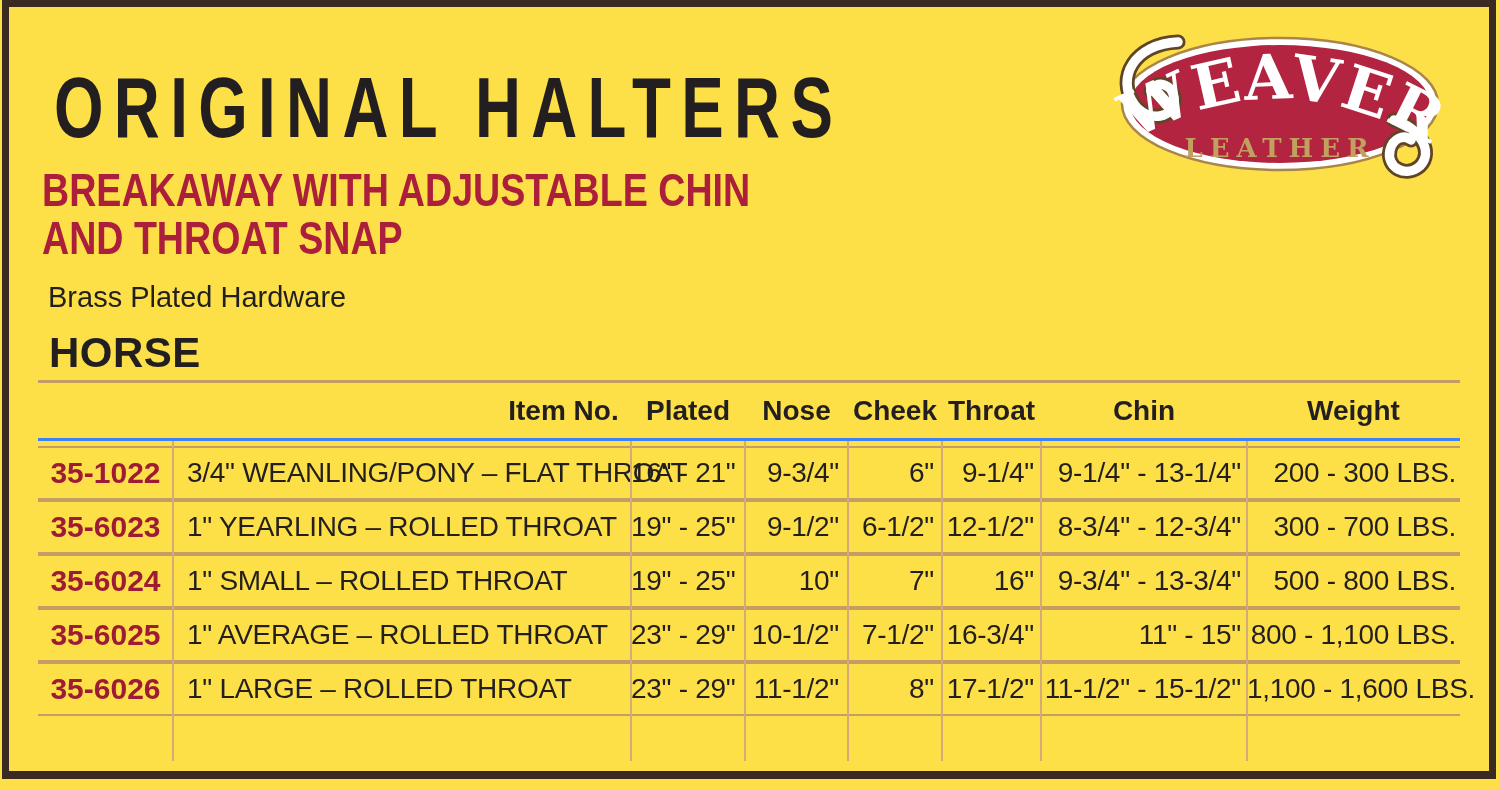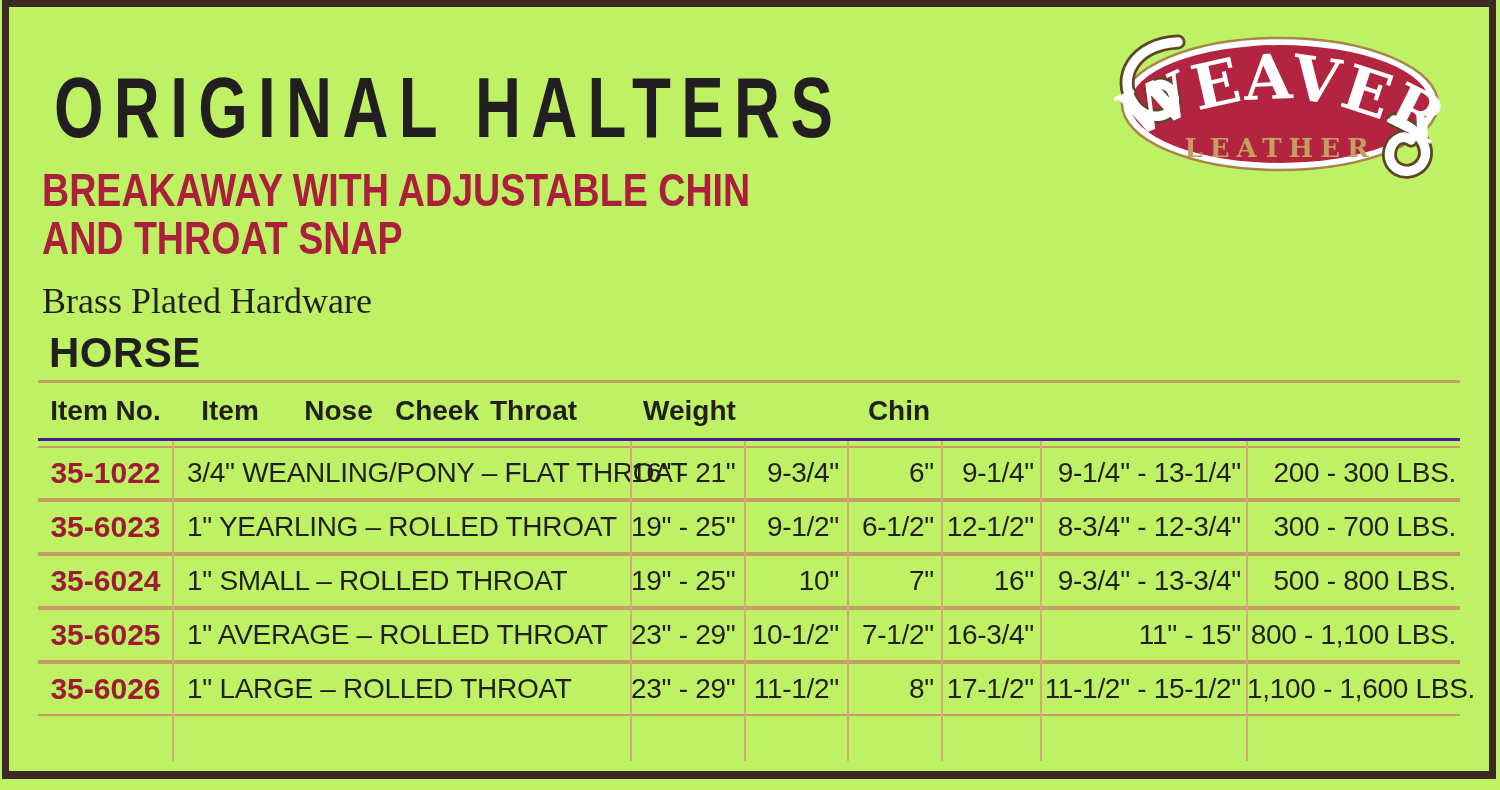--- a/index.html
+++ b/index.html
@@ -1,48 +1,48 @@
 <!DOCTYPE html>
 <html><head>
 <meta charset="utf-8">
 <style>
   html,body{margin:0;padding:0;background:#ffffff;}
   .page{
-    position:relative;width:1500px;height:790px;background:#bef264;overflow:hidden;
+    position:relative;width:1500px;height:790px;background:#fde047;overflow:hidden;
     font-family:"Liberation Sans", sans-serif;color:#231f20;
   }
   .frame{
     position:absolute;left:2px;top:0;width:1494px;height:779px;
     border:7px solid #3b2a21;border-bottom-width:8px;box-sizing:border-box;
     pointer-events:none;
   }
   .title{
     position:absolute;left:54px;top:64px;
     font-size:86px;font-weight:bold;line-height:1;letter-spacing:14px;
     transform:scaleX(0.74);transform-origin:0 0;white-space:nowrap;color:#231f20;
   }
   .subtitle{
     position:absolute;left:42px;top:166px;
     font-size:47px;font-weight:bold;line-height:48px;
     transform:scaleX(0.80);transform-origin:0 0;white-space:nowrap;color:#ab1e3c;
   }
   .hardware{
-    position:absolute;left:42px;top:282px;
-    font-size:36px;line-height:1.1;color:#231f20;font-family:Liberation Serif, serif;
+    position:absolute;left:48px;top:282px;
+    font-size:29px;line-height:1.1;color:#231f20;
   }
   .section{
     position:absolute;left:49px;top:332px;
     font-size:42px;font-weight:bold;line-height:1;color:#231f20;letter-spacing:0.5px;
   }
   
   .table{position:absolute;left:38px;top:380px;width:1422px;}
   .hrow{
     display:flex;align-items:center;height:55px;
-    border-top:3px solid #c49d66;border-bottom:3px solid #4c1d95;
-    font-weight:bold;font-size:28px;
+    border-top:3px solid #c49d66;border-bottom:3px solid #3b82f6;
+    font-weight:bold;font-size:28px;justify-content:flex-end;
   }
   .tbody{position:relative;margin-top:5px;}
   .drow{
     display:flex;align-items:center;height:50px;
     border-top:2.5px solid #c49d66;border-bottom:2.5px solid #c49d66;
     font-size:28px;letter-spacing:-0.3px;white-space:nowrap;justify-content:flex-end;
   }
   .drow + .drow{}
   .cell{box-sizing:border-box;flex:none;}
   .c0{width:135px;text-align:center;}
@@ -101,26 +101,26 @@
 
     <text font-family="DejaVu Serif, serif" font-size="62" font-weight="bold" fill="#ffffff" letter-spacing="1">
       <textPath href="#weaver-arc" startOffset="50%" text-anchor="middle">WEAVER</textPath>
     </text>
     <text x="172" y="141" text-anchor="middle" font-family="DejaVu Serif, serif" font-size="26" font-weight="bold" fill="#c2a05f" letter-spacing="7">LEATHER</text>
   </svg>
 
   <div class="table">
     <div class="hrow">
       <div class="cell c0">Item No.</div>
-      <div class="cell c2">Item</div>
+      <div class="cell c2">Plated</div>
       <div class="cell c3">Nose</div>
       <div class="cell c4">Cheek</div>
       <div class="cell c5">Throat</div>
+      <div class="cell c6">Chin</div>
       <div class="cell c7">Weight</div>
-      <div class="cell c6">Chin</div>
     </div>
 
     <div class="tbody">
       <div class="drow">
         <div class="cell c0 item-no">35-1022</div>
         <div class="cell c1">3/4" WEANLING/PONY – FLAT THROAT</div>
         <div class="cell c2">16" - 21"</div>
         <div class="cell c3">9-3/4"</div>
         <div class="cell c4">6"</div>
         <div class="cell c5">9-1/4"</div>

